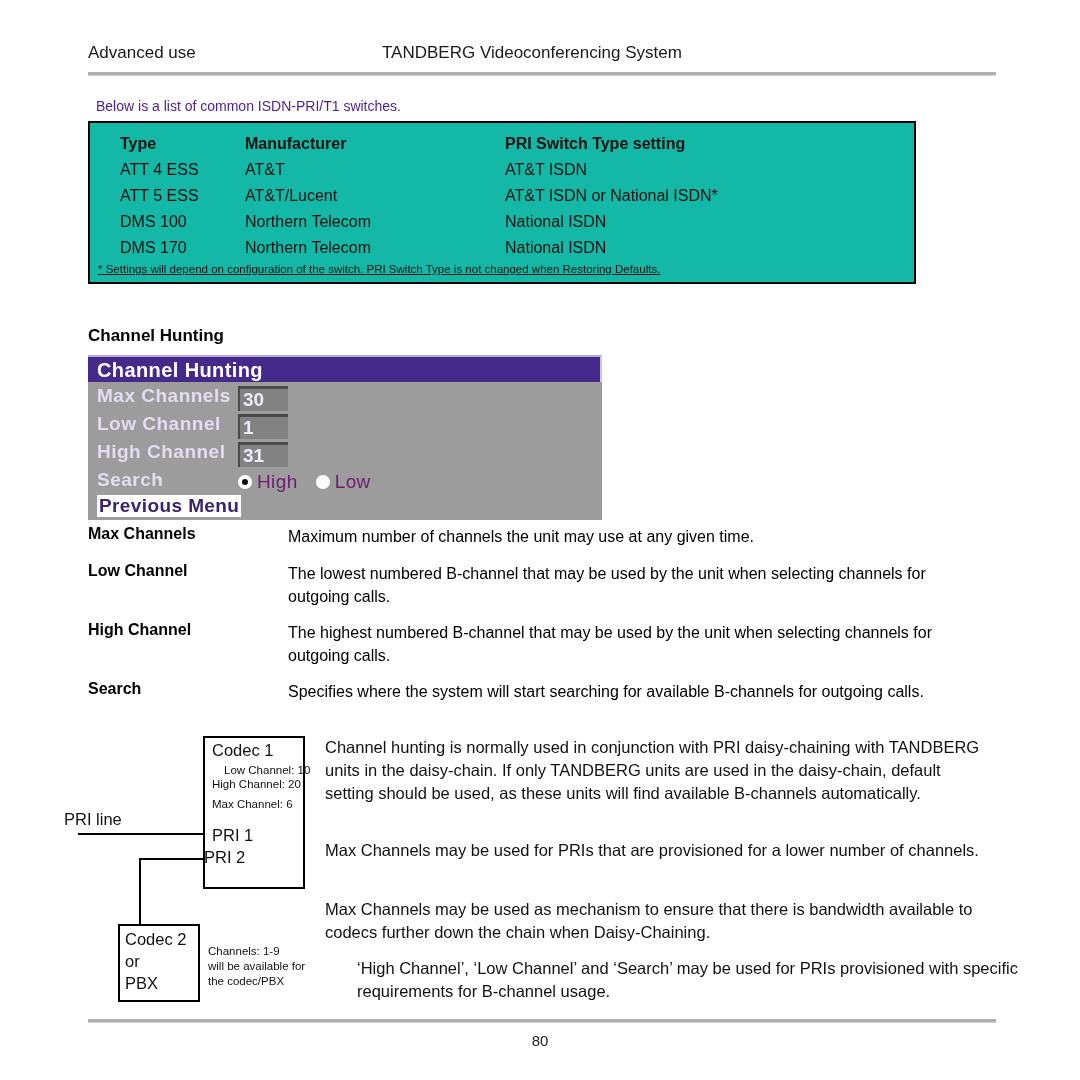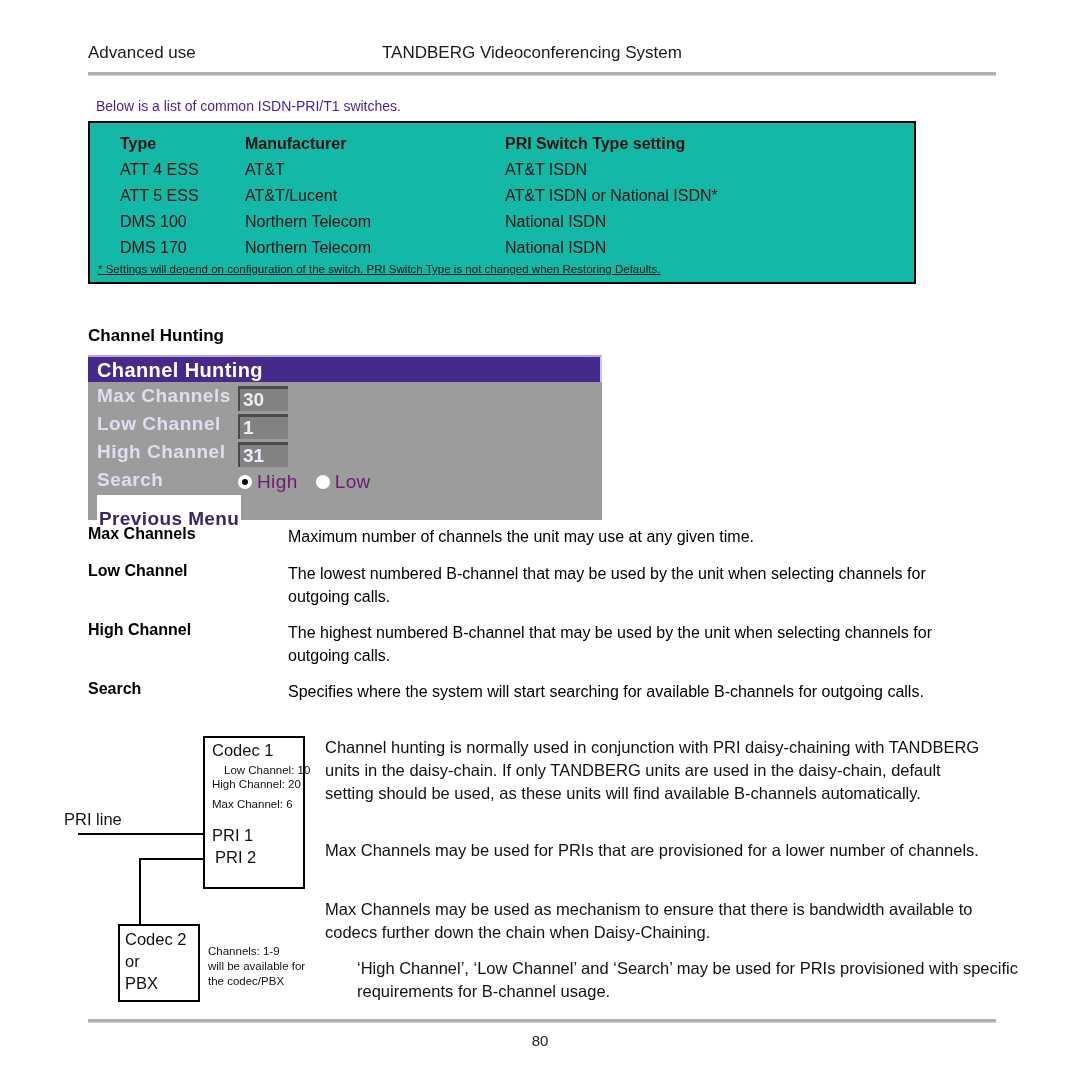--- a/index.html
+++ b/index.html
@@ -222,21 +222,21 @@
     color: #701a75;
     margin-right: 18px;
     letter-spacing: 0.4px;
   }
   .osd-prev {
     position: absolute;
     left: 9px;
     top: 140px;
     height: 22px;
     background: #ffffff;
-    padding: 13px 2px;
+    padding: 0 2px;
   }
   .osd-prev span {
     font-size: 19px;
     font-weight: bold;
     color: #3b2470;
     letter-spacing: 0.4px;
     white-space: nowrap;
     line-height: 22px;
   }
   .def-term {
@@ -406,21 +406,21 @@
   <div class="para" style="top:957px;margin-left:32px;">‘High Channel’, ‘Low Channel’ and ‘Search’ may be used for PRIs provisioned with specific requirements for B-channel usage.</div>
 
   <div class="diagram">
 
     <div class="box codec1"></div>
     <div class="dg-big" style="left:152px; top:13px;">Codec 1</div>
     <div class="dg-small" style="left:152px; top:35px;padding-left:12px;">Low Channel: 10</div>
     <div class="dg-small" style="left:152px; top:49px;">High Channel: 20</div>
     <div class="dg-small" style="left:152px; top:69px;">Max Channel: 6</div>
     <div class="dg-big" style="left:152px; top:98px;">PRI 1</div>
-    <div class="dg-big" style="left:155px; top:120px;text-align:center;">PRI 2</div>
+    <div class="dg-big" style="left:144px; top:120px;text-align:center;">PRI 2</div>
 
     <div class="dg-big" style="left:4px; top:82px;">PRI line</div>
     <div class="wire" style="left:18px; top:105px; width:127px; height:2px;"></div>
 
     <div class="wire" style="left:79px; top:130px; width:66px; height:2px;"></div>
     <div class="wire" style="left:79px; top:130px; width:2px; height:68px;"></div>
 
     <div class="box codec2"></div>
     <div class="dg-big" style="left:65px; top:202px;">Codec 2</div>
     <div class="dg-big" style="left:65px; top:224px;">or</div>

